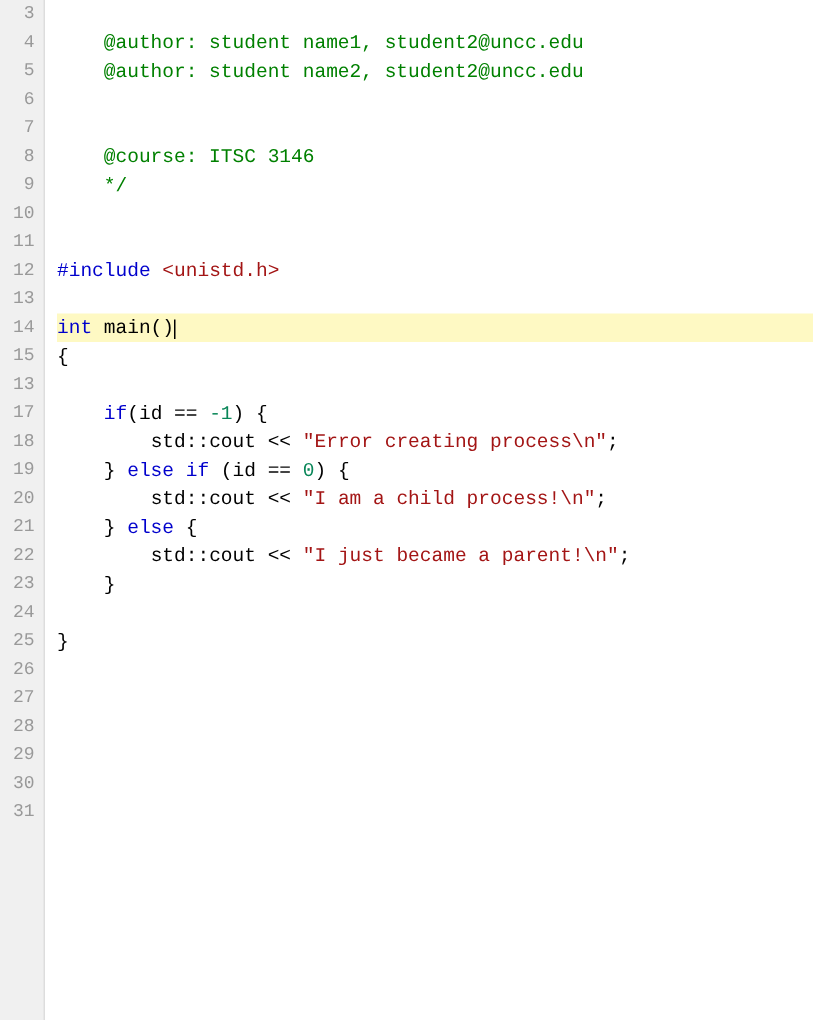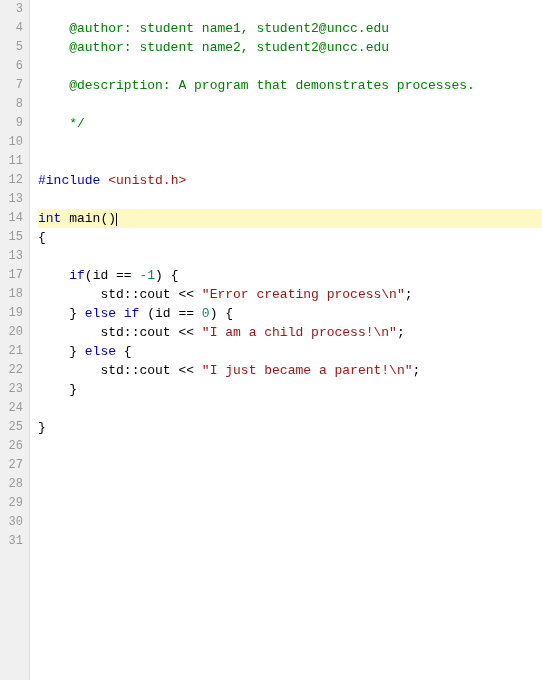--- a/index.html
+++ b/index.html
@@ -102,22 +102,22 @@
       <div>29</div>
       <div>30</div>
       <div>31</div>
     </div>
   <div class="code-area">
 
   <div class="code-line">&nbsp;</div>
       <div class="code-line"><span class="cm">    @author: student name1, student2@uncc.edu</span></div>
       <div class="code-line"><span class="cm">    @author: student name2, student2@uncc.edu</span></div>
       <div class="code-line">&nbsp;</div>
-      <div class="code-line"><span class="cm">    @description: A program that demonstrates processes.</span></div>
       <div class="code-line">&nbsp;</div>
+      <div class="code-line"><span class="cm">    @course: ITSC 3146</span></div>
       <div class="code-line"><span class="cm">    */</span></div>
       <div class="code-line">&nbsp;</div>
       <div class="code-line">&nbsp;</div>
       <div class="code-line"><span class="pp">#include</span><span class="plain"> </span><span class="str">&lt;unistd.h&gt;</span></div>
       <div class="code-line">&nbsp;</div>
       <div class="code-line active-line"><span class="kw">int</span><span class="plain"> main()</span><span class="cursor"></span></div>
       <div class="code-line"><span class="plain">{</span></div>
       <div class="code-line">&nbsp;</div>
       <div class="code-line"><span class="plain">    </span><span class="kw">if</span><span class="plain">(id == </span><span class="num">-1</span><span class="plain">) {</span></div>
       <div class="code-line"><span class="plain">        </span><span class="ns">std::cout</span><span class="plain"> &lt;&lt; </span><span class="str">"Error creating process\n"</span><span class="plain">;</span></div>

